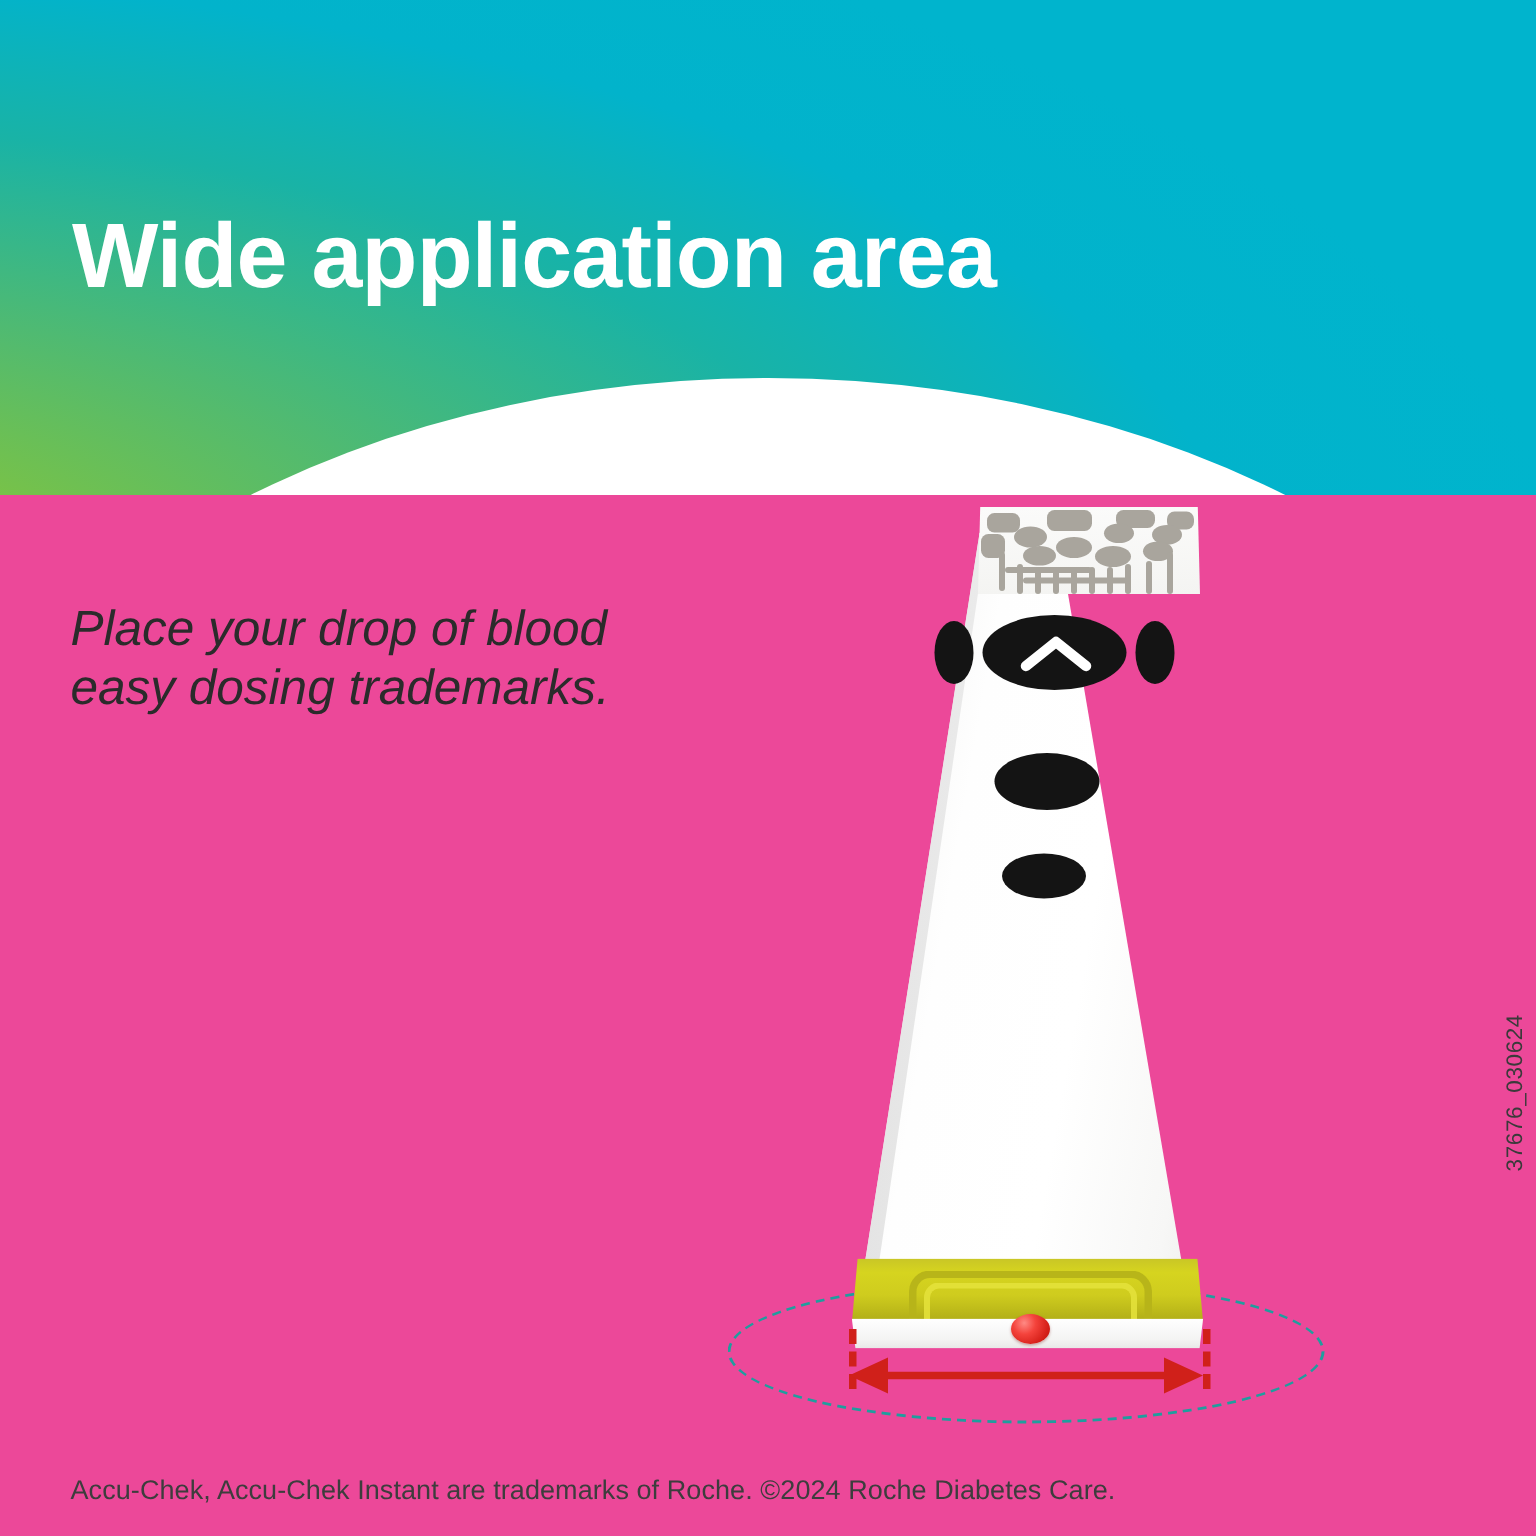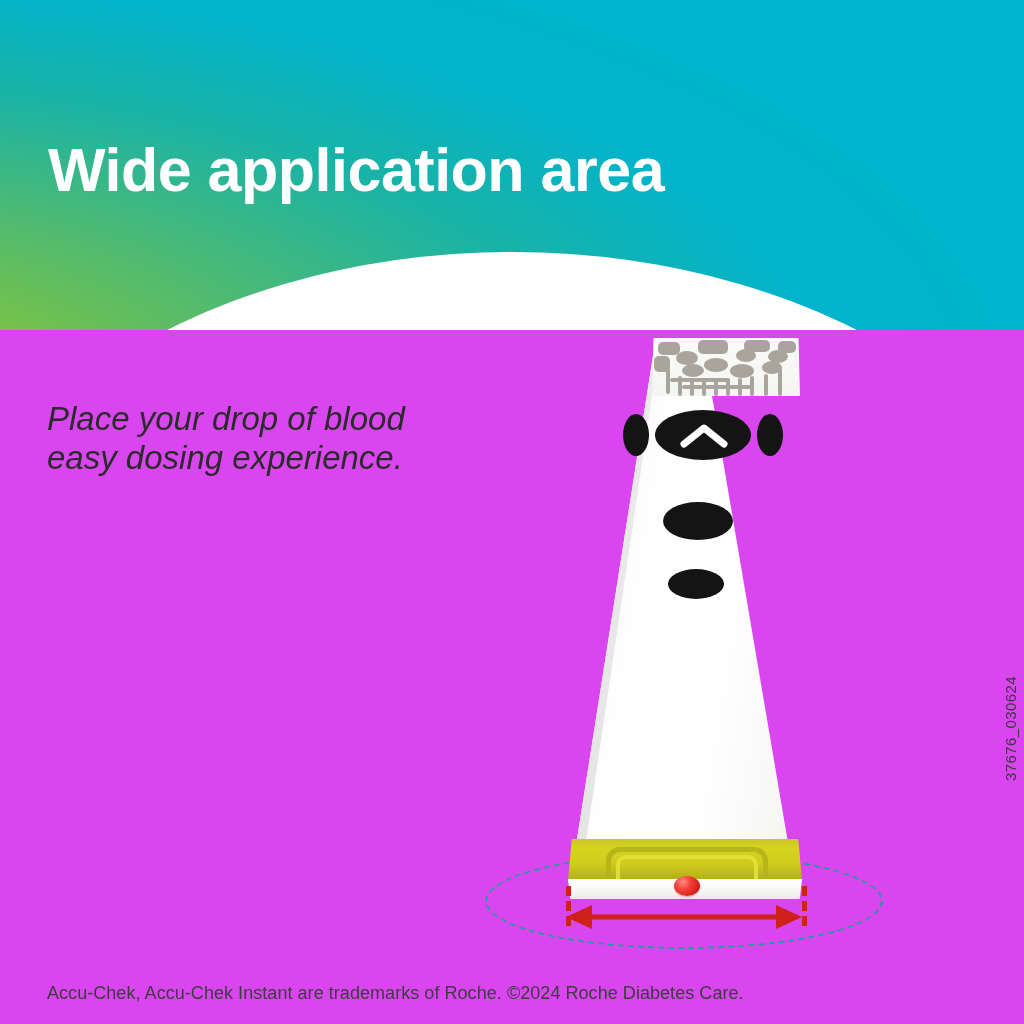--- a/index.html
+++ b/index.html
@@ -9,21 +9,21 @@
     background: #ffffff;
   }
   body {
     font-family: "Liberation Sans", sans-serif;
   }
   .page {
     position: relative;
     width: 1024px;
     height: 1024px;
     overflow: hidden;
-    background: #d946ef;
+    background: #ec4899;
   }
 
   
   .banner {
     position: absolute;
     left: 0;
     top: 0;
     width: 1024px;
     height: 330px;
     overflow: hidden;
@@ -280,21 +280,21 @@
 <div class="page">
 
   <div class="banner">
     <div class="banner-gradient"></div>
     <div class="banner-curve"></div>
     <div class="banner-title">Wide application area</div>
   </div>
 
   <div class="body-copy">
     <span>Place your drop of blood</span>
-    <span>easy dosing experience.</span>
+    <span>easy dosing trademarks.</span>
   </div>
 
   <div class="strip-stage">
 
     <div class="dose-ellipse"></div>
 
     <div class="strip-body"></div>
     <div class="strip-bevel"></div>
 
     <div class="strip-contacts">

